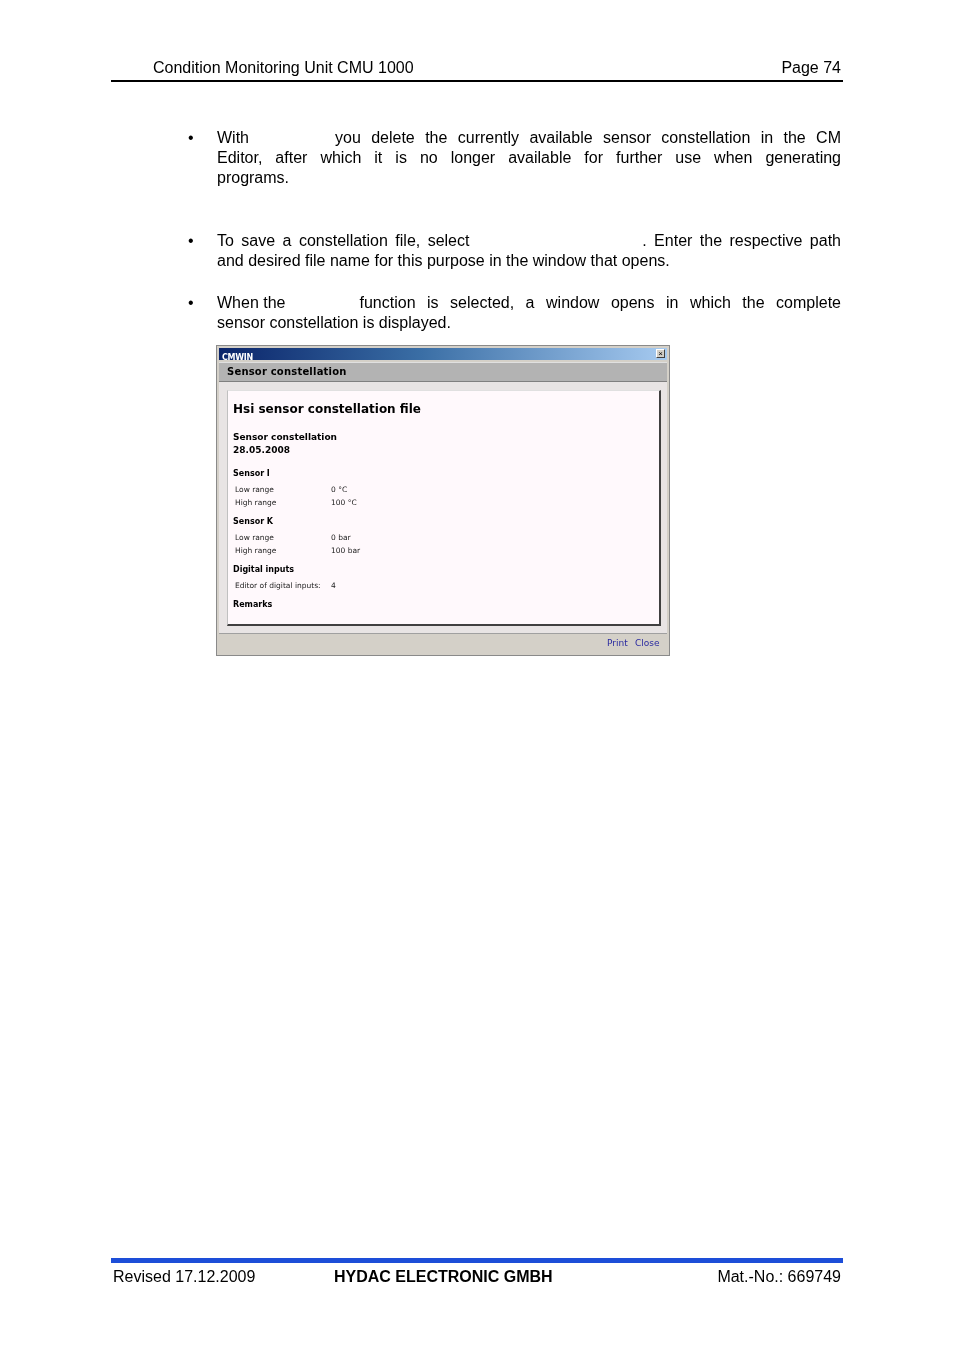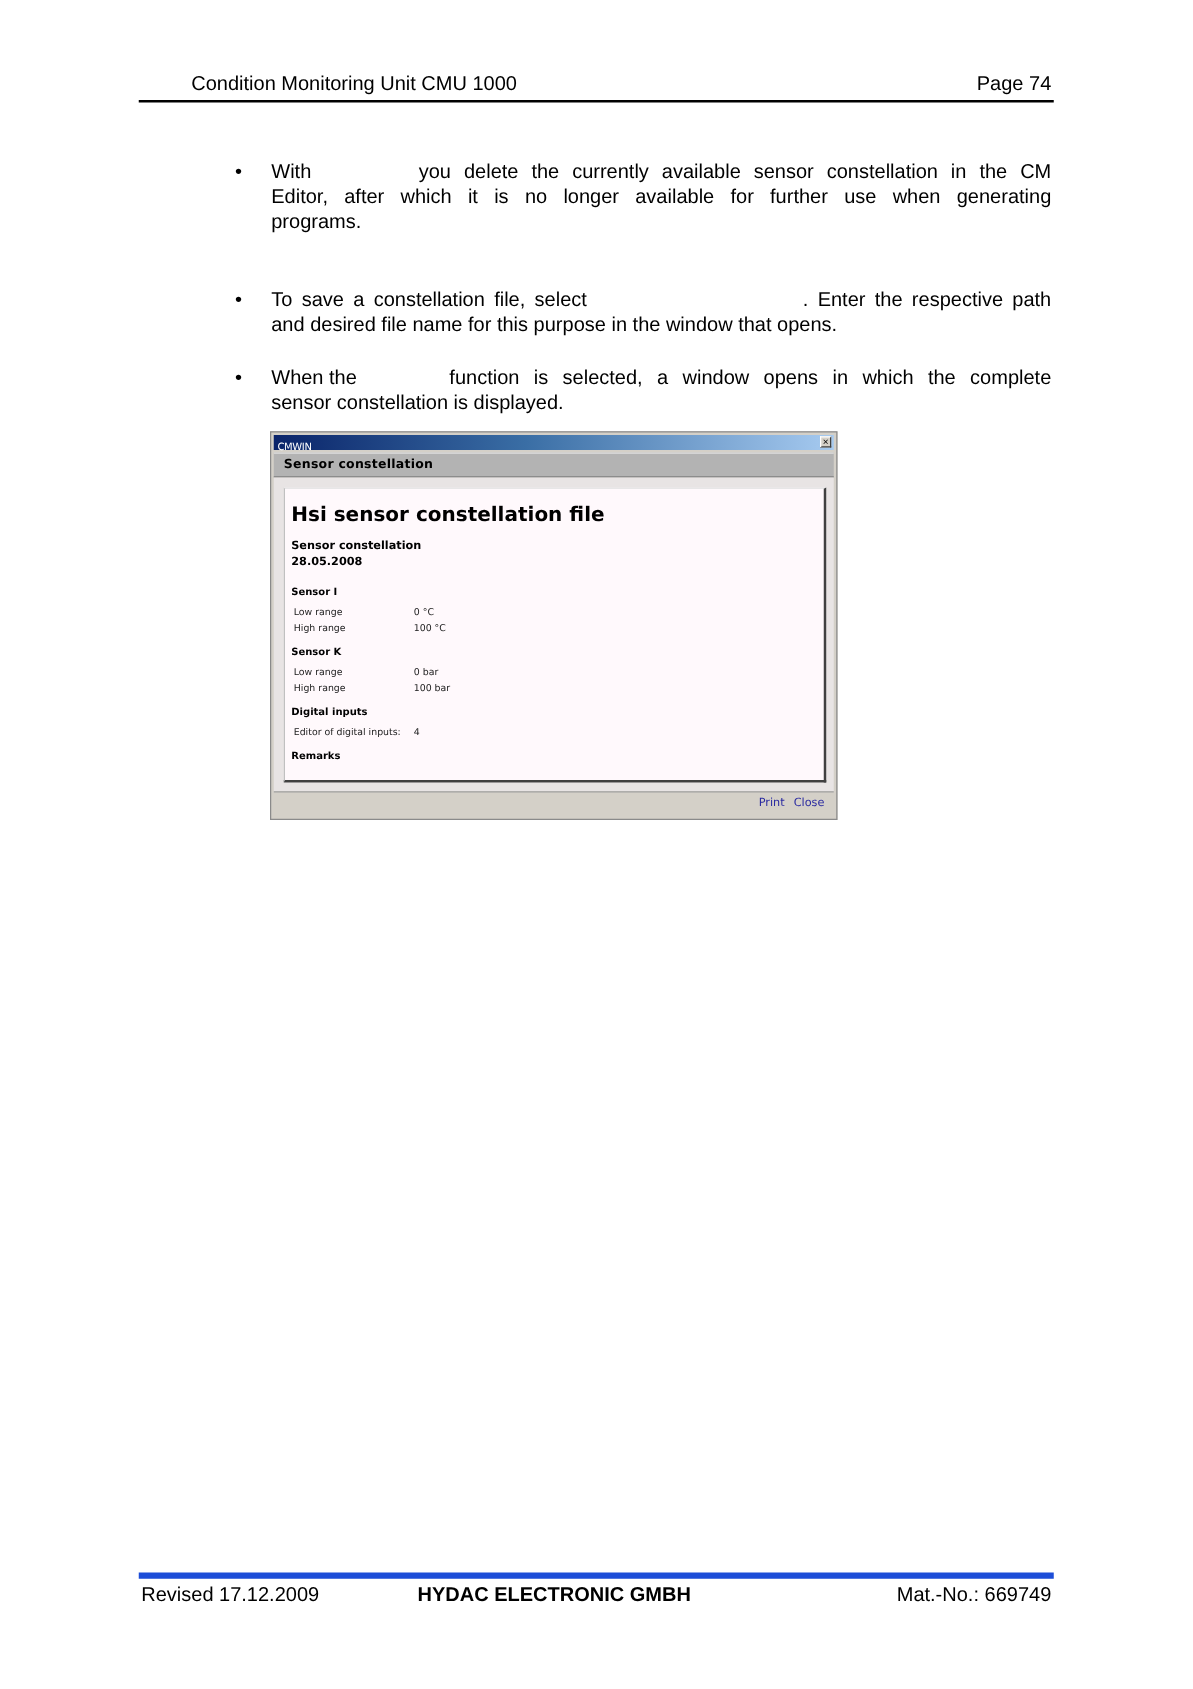--- a/index.html
+++ b/index.html
@@ -7,29 +7,29 @@
     .page-header { position: absolute; left: 111px; top: 58px; width: 732px; height: 22px; border-bottom: 2px solid #000; }
     .page-header .left { position: absolute; left: 2px; top: 1px; font-size: 16px; margin-left: 40px; }
     .page-header .right { position: absolute; right: 2px; top: 1px; font-size: 16px; }
 
     .bullet { position: absolute; left: 188px; width: 653px; font-size: 16px; line-height: 20px; }
     .bullet .dot { position: absolute; left: 0; top: 0; width: 20px; }
     .bullet .text { margin-left: 29px; text-align: justify; }
 
     .window { position: absolute; left: 216px; top: 345px; width: 454px; height: 311px; background: #d4d0c8; border: 1px solid #8a8a8a; box-sizing: border-box; }
     .titlebar { position: absolute; left: 2px; top: 2px; right: 2px; height: 12px; background: linear-gradient(to right, #0a246a 0%, #3a6ea5 45%, #a6caf0 100%); }
-    .titlebar .title { position: absolute; left: 3px; top: 4px; font-size: 8px; font-weight: normal; color: #ffffff; font-family: "DejaVu Sans", sans-serif; line-height: 12px; letter-spacing: -0.3px; text-align: right; }
+    .titlebar .title { position: absolute; left: 3px; top: 4px; font-size: 8px; font-weight: bold; color: #ffffff; font-family: "DejaVu Sans", sans-serif; line-height: 12px; letter-spacing: -0.3px; text-align: right; }
     .titlebar .close { position: absolute; right: 2px; top: 1px; width: 9px; height: 9px; background: #d4d0c8; border: 1px solid #fff; border-right-color: #404040; border-bottom-color: #404040; box-sizing: border-box; font-size: 8px; line-height: 7px; text-align: center; color: #000; }
 
     .subheader { position: absolute; left: 2px; top: 16px; right: 2px; height: 20px; background: #b3b3b3; border-top: 1px solid #e0e0e0; border-bottom: 1px solid #808080; box-sizing: border-box; }
     .subheader .label { position: absolute; left: 8px; top: 3px; font-size: 10px; font-weight: bold; font-family: "DejaVu Sans", sans-serif; letter-spacing: 0.2px; }
 
     .content-area { position: absolute; left: 2px; top: 36px; right: 2px; height: 252px; background: #e8e4e4; }
     .content { position: absolute; left: 8px; top: 8px; width: 434px; height: 236px; background: #fff9fc; border-right: 2px solid #404040; border-bottom: 2px solid #404040; border-left: 1px solid #c0c0c0; border-top: 1px solid #e0e0e0; box-sizing: border-box; font-family: "DejaVu Sans", sans-serif; }
-    .content .h1 { position: absolute; left: 5px; top: 11px; font-size: 16px; font-weight: bold; }
+    .content .h1 { position: absolute; left: 5px; top: 11px; font-size: 12px; font-weight: bold; }
     .content .h2 { position: absolute; left: 5px; font-size: 9px; font-weight: bold; }
     .content .date { position: absolute; left: 5px; top: 54px; font-size: 9px; font-weight: bold; }
     .content .sec { position: absolute; left: 5px; font-size: 8px; font-weight: bold; }
     .content .row { position: absolute; left: 7px; font-size: 7.5px; color: #222; }
     .content .val { position: absolute; left: 103px; font-size: 7.5px; color: #222; }
 
     .footerbar { position: absolute; left: 2px; bottom: 2px; right: 2px; height: 19px; background: #d4d0c8; border-top: 1px solid #a0a0a0; }
     .footerbar .link { position: absolute; top: 4px; font-size: 9px; color: #2a2aa0; font-family: "DejaVu Sans", sans-serif; cursor: pointer; }
 
     .page-footer { position: absolute; left: 111px; top: 1258px; width: 732px; border-top: 5px solid #1d4ed8; height: 30px; }

